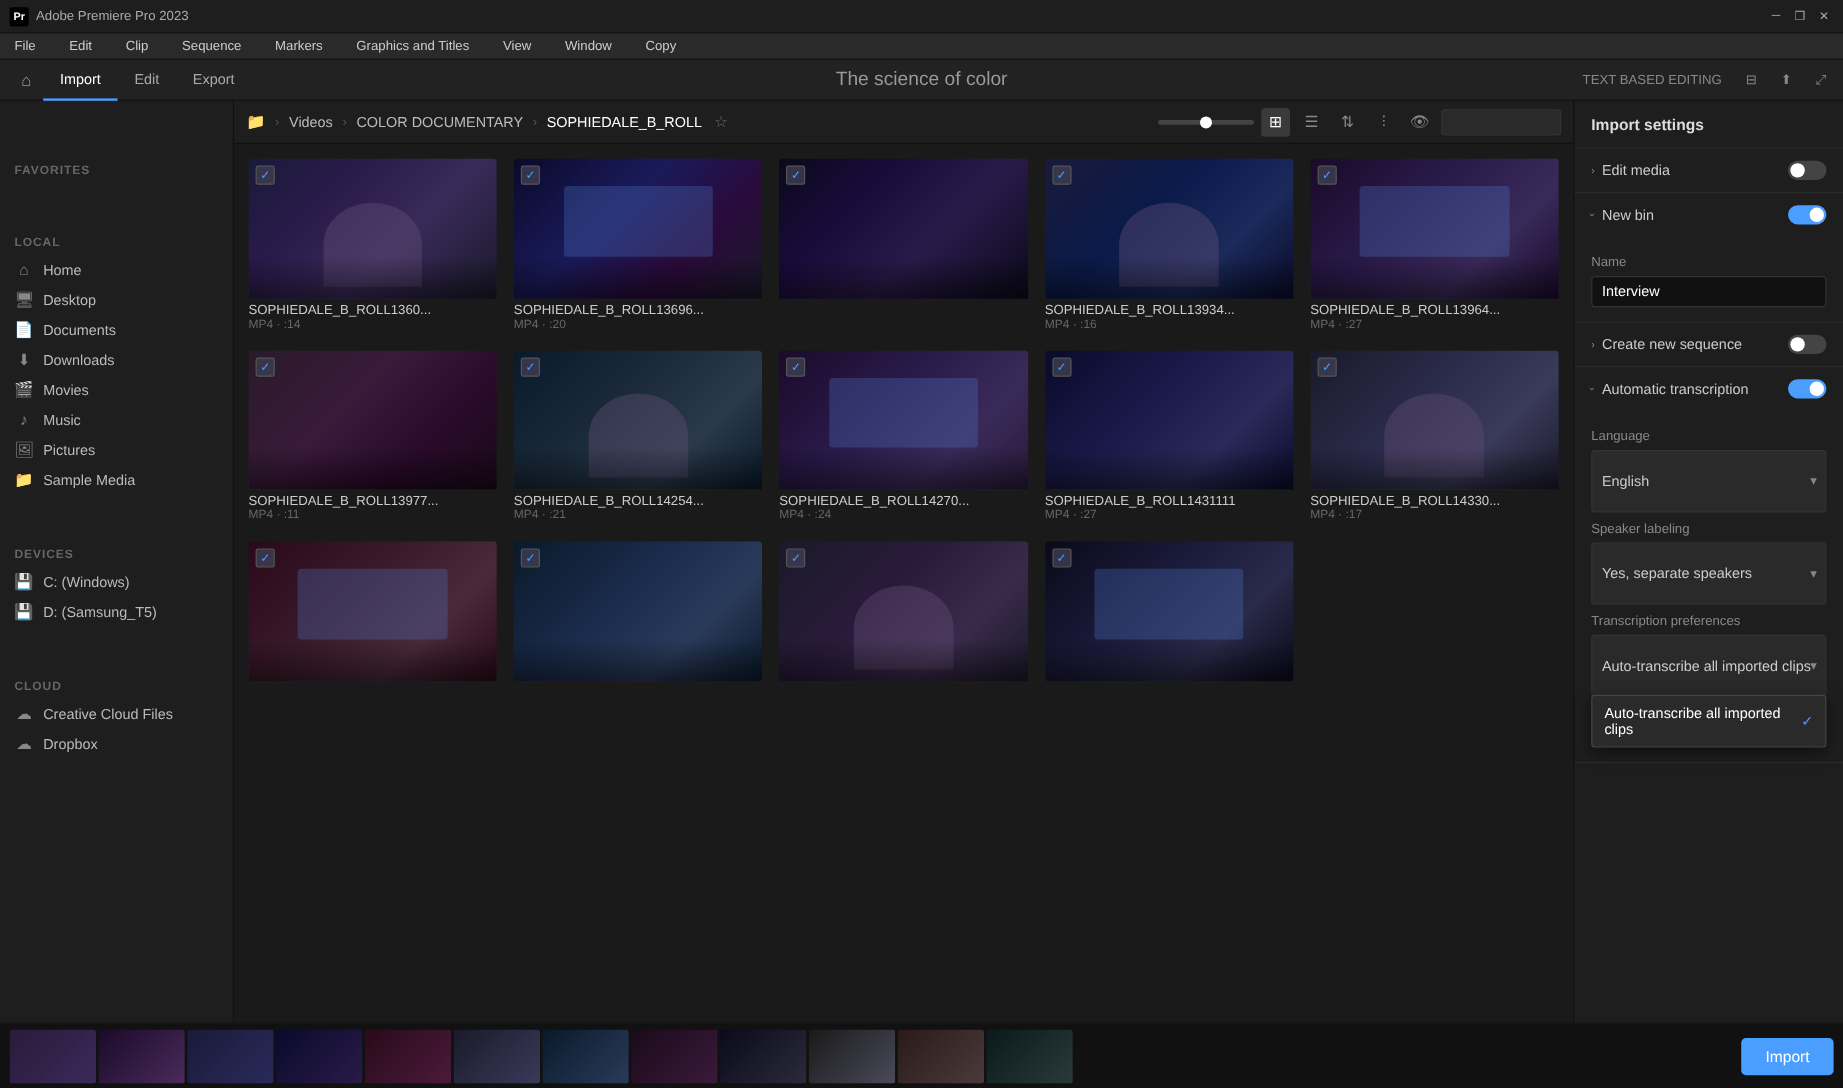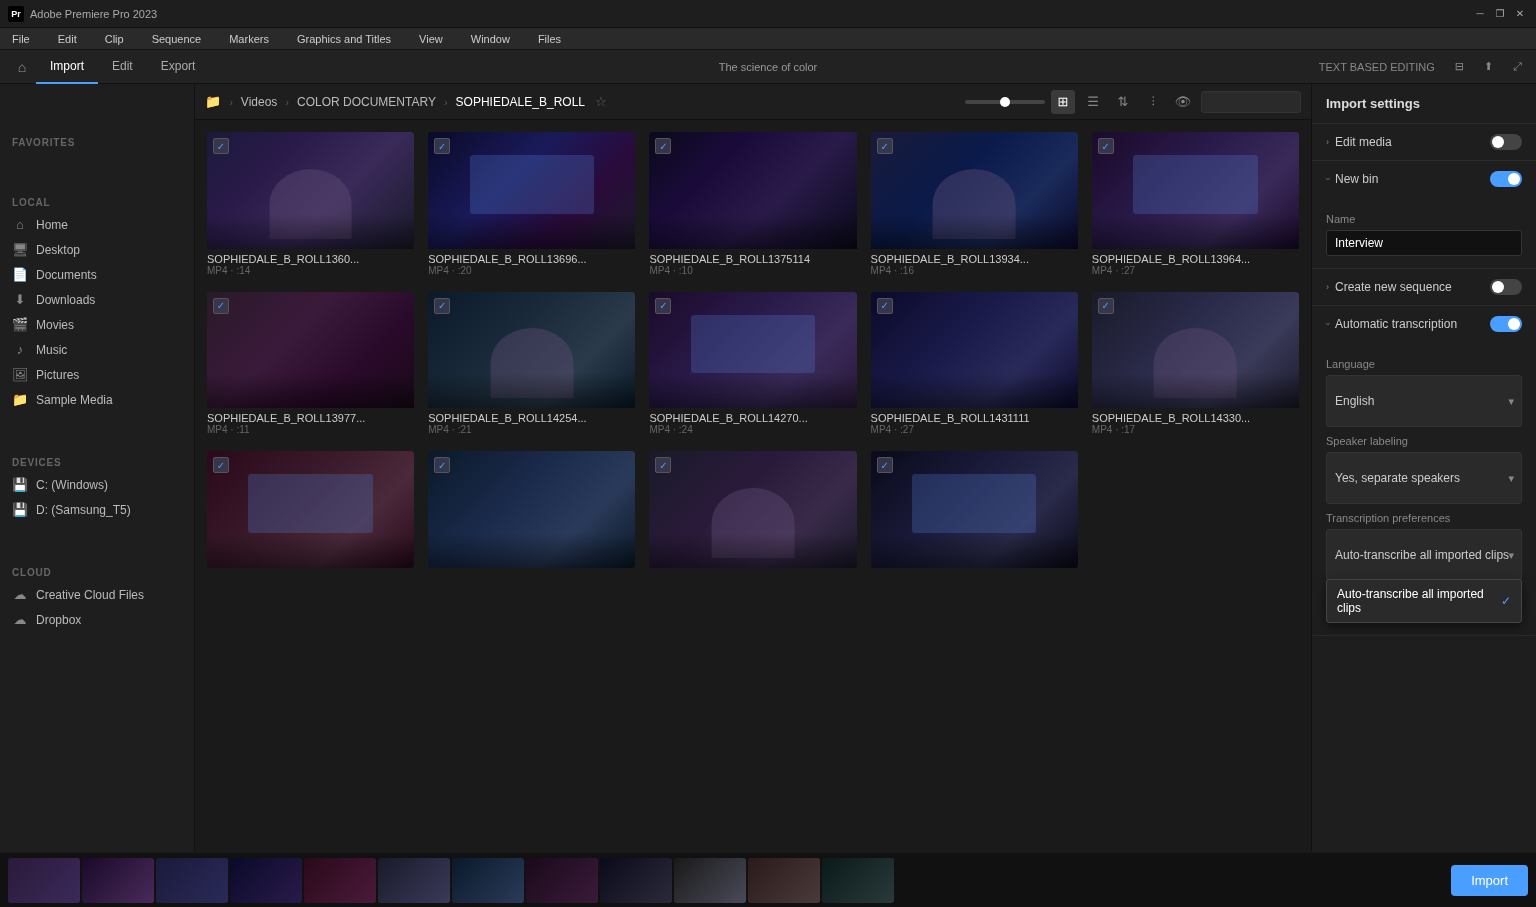--- a/index.html
+++ b/index.html
@@ -91,21 +91,21 @@
       display: flex; align-items: center;
     }
     .tab.active {
       color: #fff;
       border-bottom: 2px solid #4a9eff;
     }
     .tab-center-title {
       position: absolute;
       left: 50%;
       transform: translateX(-50%);
-      font-size: 11px;
+      font-size: 16px;
       color: #999;
     }
     .tab-right-controls {
       margin-left: auto;
       display: flex; align-items: center; gap: 8px;
     }
     .tab-right-btn {
       font-size: 11px; color: #888; cursor: pointer;
       padding: 2px 6px;
     }
@@ -478,21 +478,21 @@
 
 <div id="menubar">
 <div class="menu-item">File</div>
     <div class="menu-item">Edit</div>
     <div class="menu-item">Clip</div>
     <div class="menu-item">Sequence</div>
     <div class="menu-item">Markers</div>
     <div class="menu-item">Graphics and Titles</div>
     <div class="menu-item">View</div>
     <div class="menu-item">Window</div>
-    <div class="menu-item">Files</div>
+    <div class="menu-item">Copy</div>
   </div>
 
 <div id="tabbar">
   <div class="tab-home">⌂</div>
   <div class="tab active">
     <span>Import</span>
   </div>
   <div class="tab">
     <span>Edit</span>
   </div>
@@ -616,24 +616,20 @@
           </div>
           <div class="media-info">
             <div class="media-name">SOPHIEDALE_B_ROLL13696...</div>
             <div class="media-meta">MP4 · :20</div>
           </div>
         </div>
         <div class="media-card">
           <div class="media-thumb" style="background: linear-gradient(135deg, rgb(10, 10, 26) 0%, rgb(26, 10, 58) 30%, rgb(42, 26, 74) 60%, rgb(10, 10, 26) 100%);">
             <div class="check-box">✓</div>
           </div>
-          <div class="media-info">
-            <div class="media-name">SOPHIEDALE_B_ROLL1375114</div>
-            <div class="media-meta">MP4 · :10</div>
-          </div>
         </div>
         <div class="media-card">
           <div class="media-thumb" style="background: linear-gradient(135deg, rgb(26, 26, 58) 0%, rgb(10, 26, 74) 40%, rgb(26, 42, 90) 70%, rgb(10, 10, 42) 100%);">
             <div class="person-silhouette"></div>
             <div class="check-box">✓</div>
           </div>
           <div class="media-info">
             <div class="media-name">SOPHIEDALE_B_ROLL13934...</div>
             <div class="media-meta">MP4 · :16</div>
           </div>

